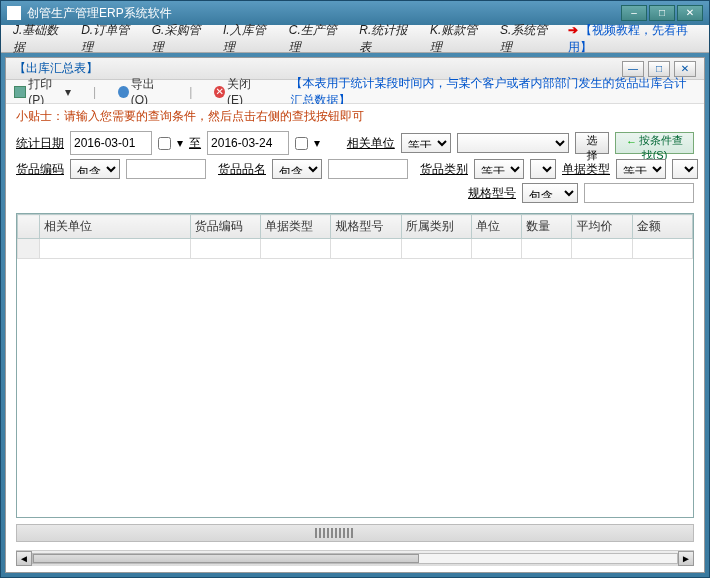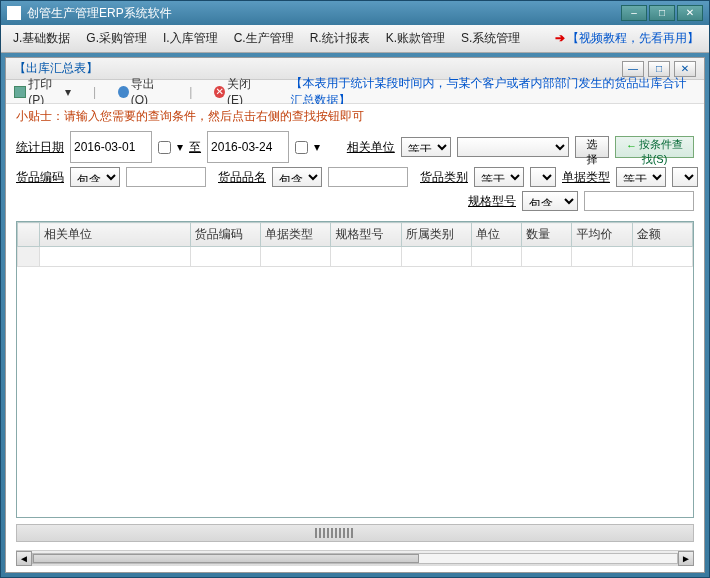--- a/index.html
+++ b/index.html
@@ -3,39 +3,39 @@
 <meta charset="utf-8">
 <style>
 * { box-sizing: border-box; margin: 0; padding: 0; }
 body { font-family: "Microsoft YaHei", SimSun, sans-serif; font-size: 12px; background: #2a5a7a; width: 710px; height: 578px; overflow: hidden; }
 .window { background: linear-gradient(#4a8ab0, #3a7a9f); border: 1px solid #1a4a6a; height: 100%; display: flex; flex-direction: column; }
 .titlebar { height: 24px; display: flex; align-items: center; padding: 0 6px; color: #fff; font-size: 12px; background: linear-gradient(#5a9ac0, #3a7a9f); }
 .titlebar .icon { width: 14px; height: 14px; background: #fff; margin-right: 6px; display: inline-block; }
 .win-controls { margin-left: auto; display: flex; gap: 2px; }
 .win-btn { width: 26px; height: 16px; background: linear-gradient(#6aa, #488); border: 1px solid #266; font-size: 10px; color: #fff; text-align: center; line-height: 14px; cursor: pointer; }
 .menubar { background: linear-gradient(#f8f8f8, #e0e0e0); height: 28px; display: flex; align-items: center; padding: 0 4px; border-bottom: 1px solid #aaa; }
-.menu-item { padding: 4px 8px; cursor: pointer; color: #222; }
+.menu-item { padding: 4px 8px; cursor: pointer; color: #222; font-style: italic; }
 .video-link { margin-left: auto; color: #0055cc; padding: 4px 6px; cursor: pointer; }
 .arrow-red { color: #d00; font-weight: bold; margin-right: 2px; }
 .content-area { flex: 1; background: #fff; margin: 4px; border: 1px solid #999; display: flex; flex-direction: column; overflow: hidden; }
 .sub-titlebar { height: 22px; display: flex; align-items: center; padding: 0 8px; background: linear-gradient(#f4f4f4, #e4e4e4); border-bottom: 1px solid #ccc; color: #0055aa; }
 .sub-titlebar .sub-controls { margin-left: auto; display: flex; gap: 4px; }
 .sub-btn { width: 22px; height: 16px; border: 1px solid #999; background: linear-gradient(#fff,#ddd); font-size: 10px; text-align: center; line-height: 14px; cursor: pointer; }
 .toolbar { height: 24px; display: flex; align-items: center; padding: 0 8px; gap: 20px; background: #f8f8f8; border-bottom: 1px solid #ddd; }
 .tb-link { color: #333; cursor: pointer; display: flex; align-items: center; gap: 2px; }
 .tb-sep { color: #aaa; margin: 0 2px; }
 .icon-print { display:inline-block; width:14px; height:12px; background:#6a9; border:1px solid #486; }
 .icon-export { display:inline-block; width:12px; height:12px; background:#48c; border-radius:50%; }
 .icon-close { display:inline-block; width:12px; height:12px; background:#d44; border-radius:50%; color:#fff; font-size:10px; line-height:12px; text-align:center; }
 .tb-desc { color: #0055cc; margin-left: 8px; }
 .hint { padding: 4px 10px; color: #c2410c; background: #fff; }
 .filters { padding: 2px 10px 6px; background: #fff; }
 .filter-row { display: flex; align-items: center; gap: 6px; margin-bottom: 4px; flex-wrap: nowrap; }
 .lbl { white-space: nowrap; text-decoration: underline; }
-.date-input { width: 82px; height: 32px; border: 1px solid #aaa; padding: 0 3px; font-size: 12px; }
+.date-input { width: 82px; height: 24px; border: 1px solid #aaa; padding: 0 3px; font-size: 12px; }
 .chk { width: 13px; height: 13px; }
 .sel { height: 20px; border: 1px solid #888; background: linear-gradient(#fff,#eee); font-size: 12px; padding: 4px 2px; }
 .sel-sm { width: 56px; }
 .sel-md { width: 150px; }
 .txt { height: 20px; border: 1px solid #aaa; padding: 0 3px; font-size: 12px; }
 .txt-sm { width: 80px; }
 .txt-md { width: 110px; }
 .btn { height: 22px; border: 1px solid #888; background: linear-gradient(#fefefe,#e4e4e4); padding: 0 8px; cursor: pointer; font-size: 11px; }
 .btn-search { background: linear-gradient(#eaf4ef,#d6eadf); border-color: #7a7; color: #063; }
 .arrow-left { color: #0a0; margin-right: 2px; }
@@ -63,20 +63,21 @@
     <span>创管生产管理ERP系统软件</span>
     <div class="win-controls">
       <div class="win-btn">–</div>
       <div class="win-btn">□</div>
       <div class="win-btn">✕</div>
     </div>
   </div>
 
   <div class="menubar">
     <span class="menu-item">J.基础数据</span>
+    <span class="menu-item">D.订单管理</span>
     <span class="menu-item">G.采购管理</span>
     <span class="menu-item">I.入库管理</span>
     <span class="menu-item">C.生产管理</span>
     <span class="menu-item">R.统计报表</span>
     <span class="menu-item">K.账款管理</span>
     <span class="menu-item">S.系统管理</span>
     <span class="video-link"><span class="arrow-red">➔</span><span>【视频教程，先看再用】</span></span>
   </div>
 
   <div class="content-area">

